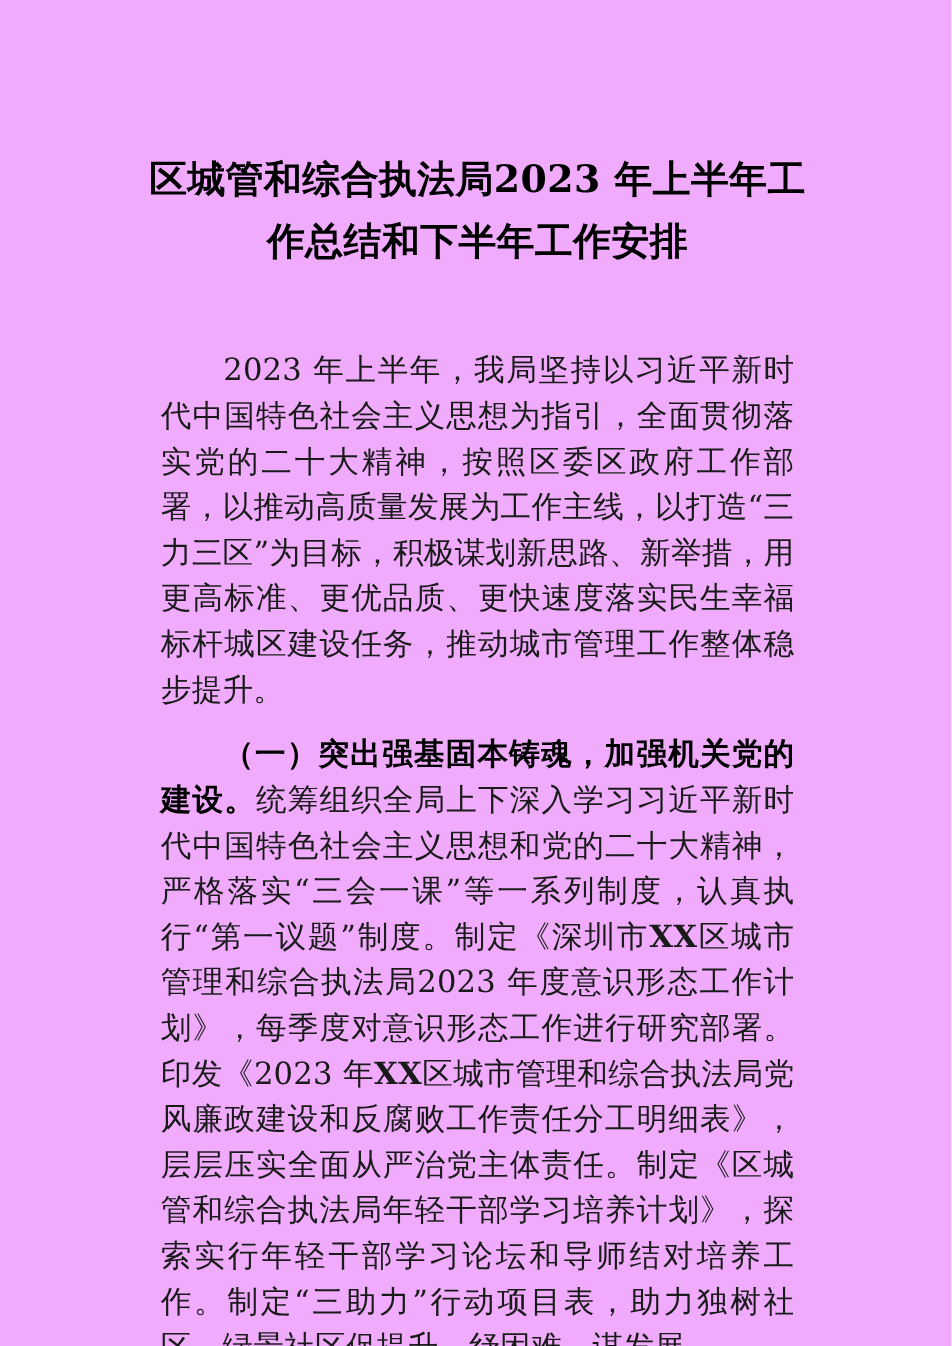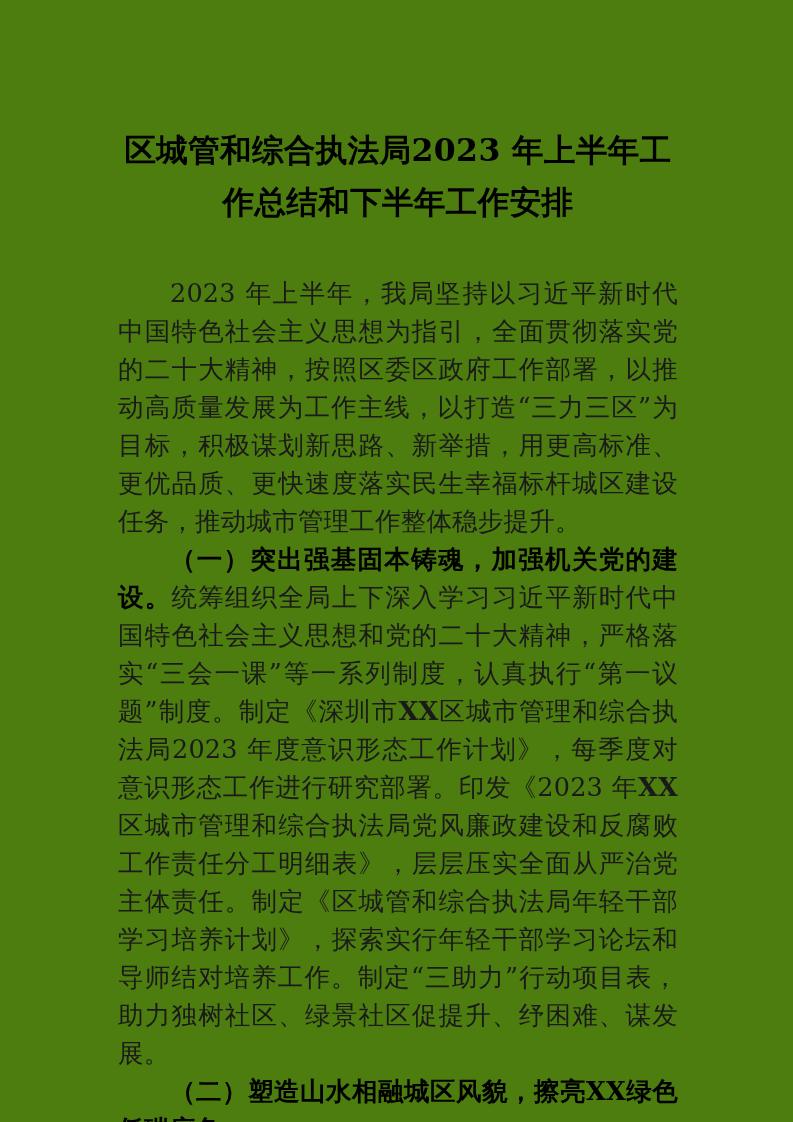--- a/index.html
+++ b/index.html
@@ -4,21 +4,21 @@
 <style>
   html, body {
     margin: 0;
     padding: 0;
     background: #ffffff;
   }
   .page {
     position: relative;
     width: 793px;
     height: 1122px;
-    background: #4d7c0f;
+    background: #f0abfc;
     overflow: hidden;
     box-sizing: border-box;
     font-family: "DejaVu Serif", "Liberation Serif", serif;
     color: #000000;
   }
   .content {
     position: absolute;
     left: 118px;
     top: 0;
     width: 560px;
@@ -31,21 +31,21 @@
     font-size: 31.5px;
     line-height: 52px;
     text-align: center;
     letter-spacing: 0.4px;
     color: #000000;
   }
   .spacer-after-title {
     height: 46px;
   }
   p.body-para {
-    margin: 0;
+    margin: 16px;
     font-family: "DejaVu Serif", "Liberation Serif", serif;
     font-size: 25.5px;
     line-height: 38px;
     text-align: justify;
     text-align-last: left;
     text-justify: inter-ideograph;
     text-indent: 52px;
     letter-spacing: 0.2px;
     color: #1a1a1a;
   }

